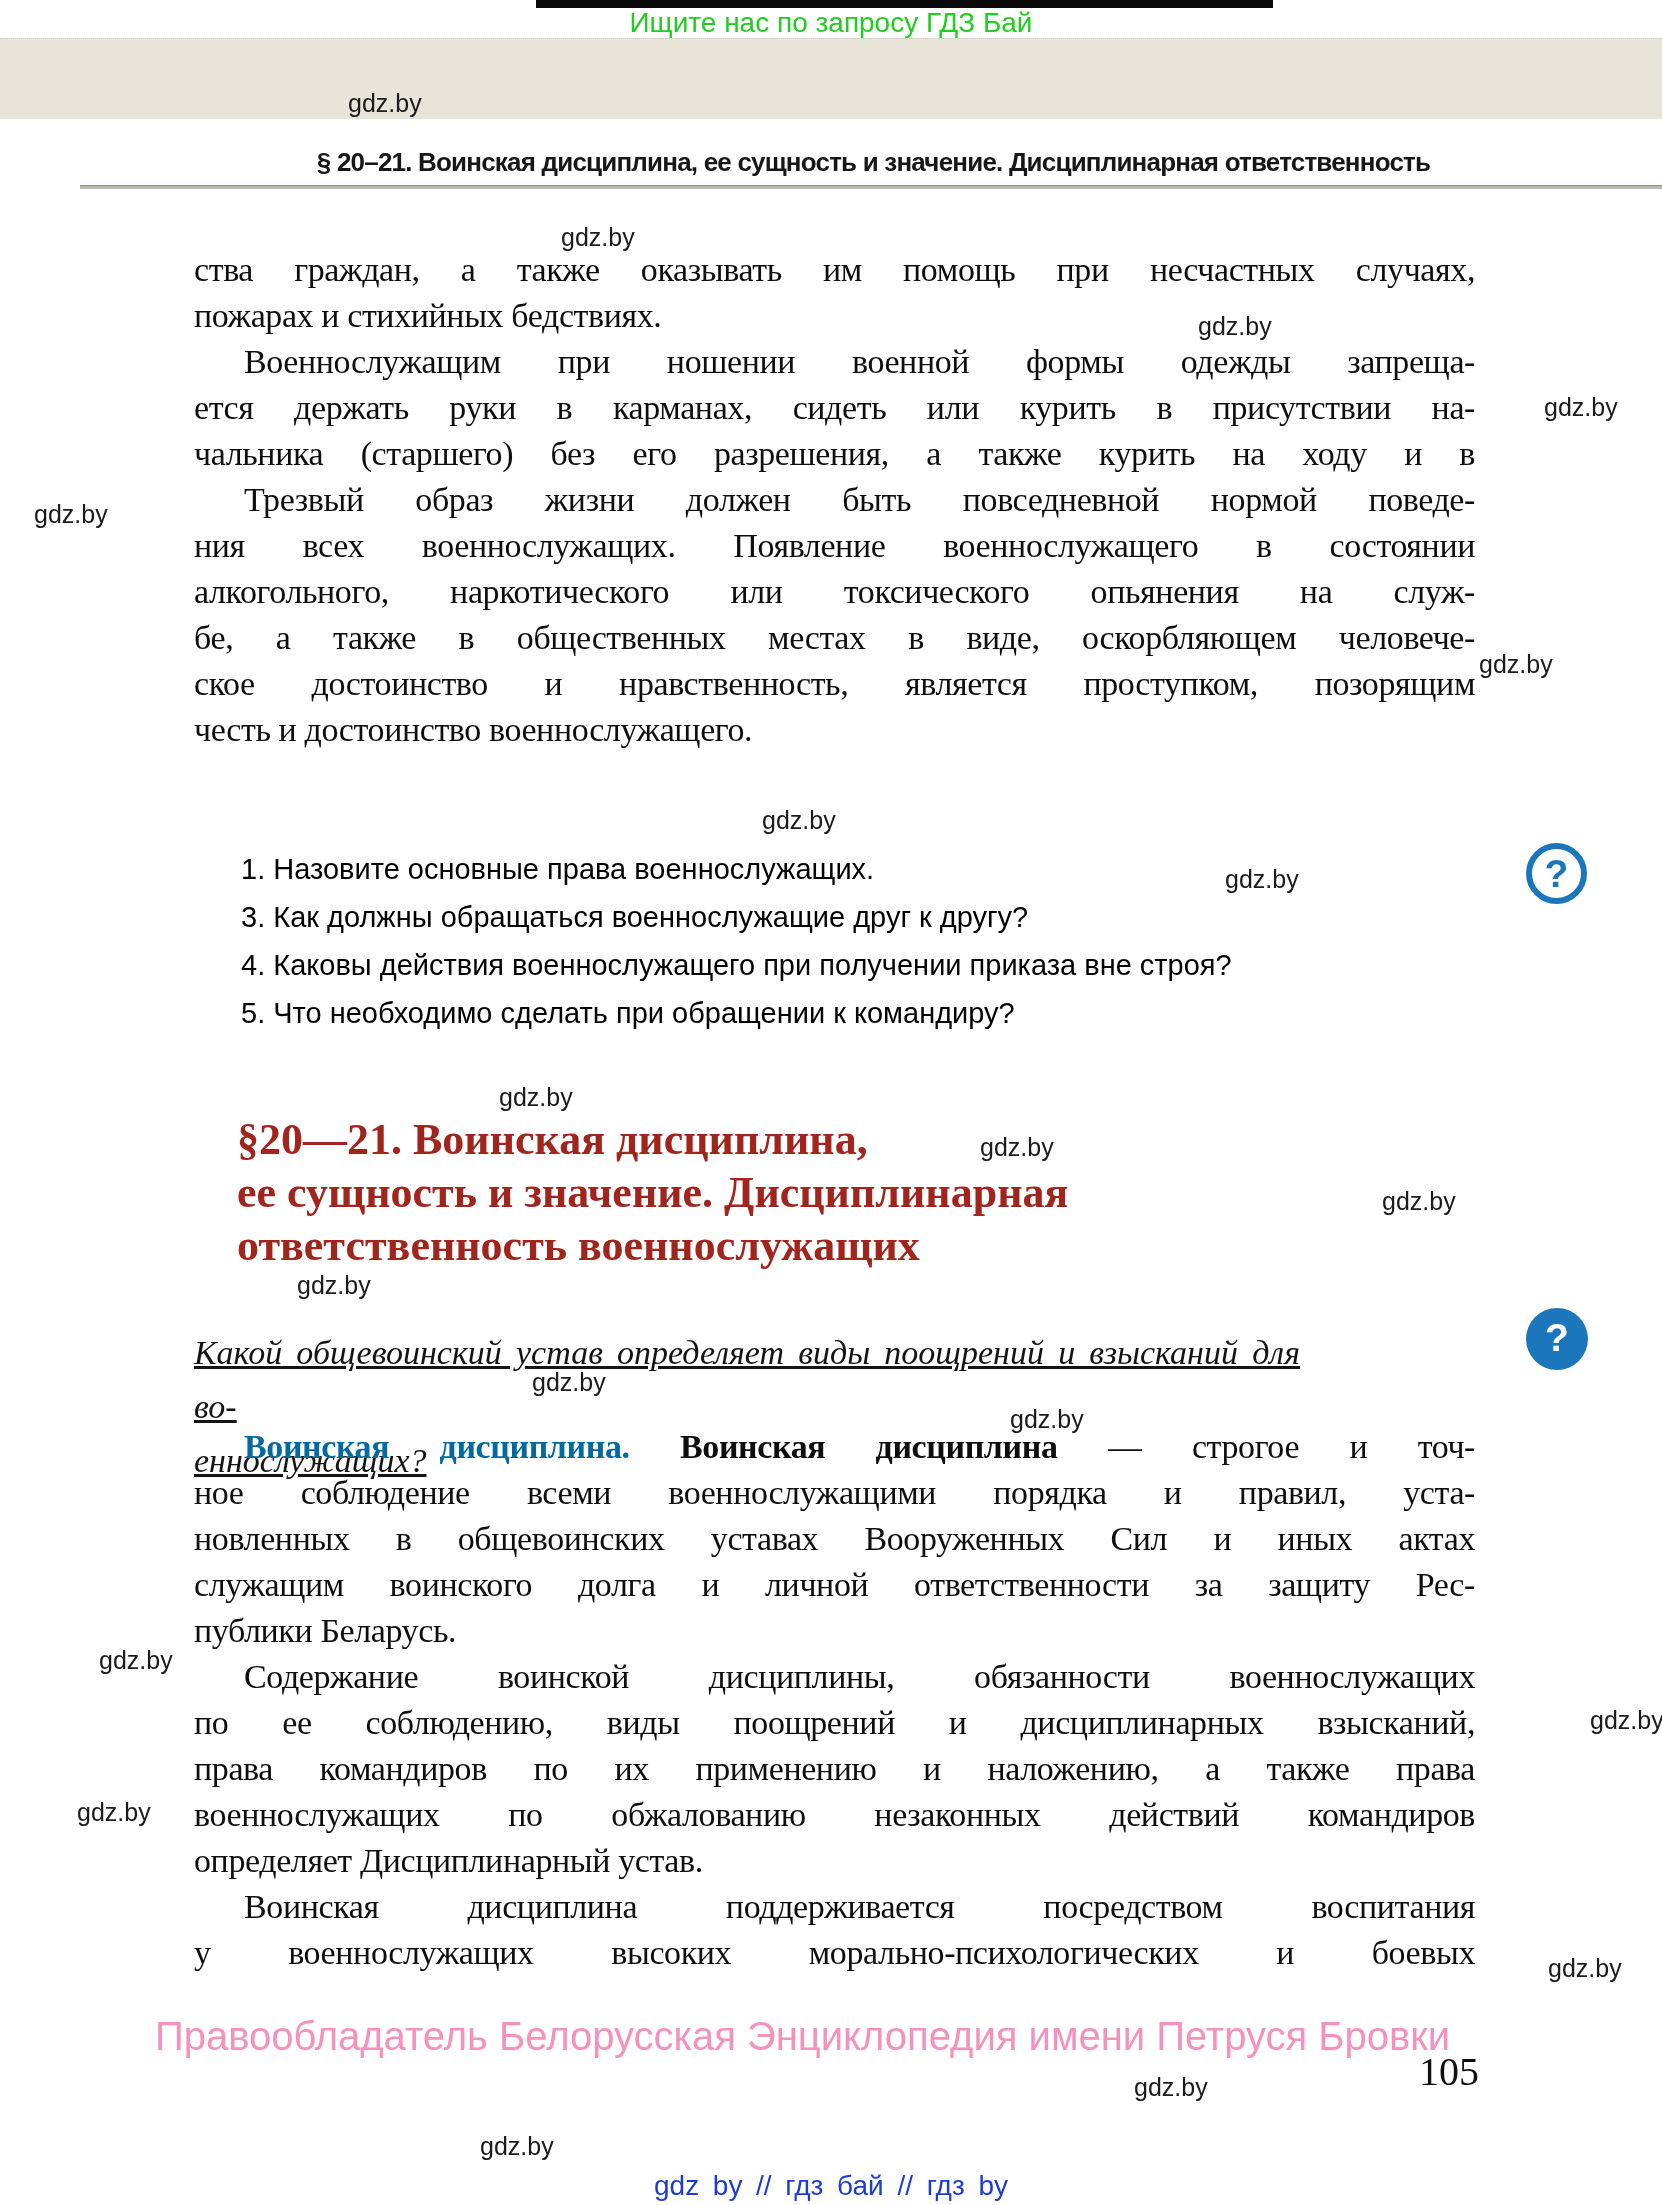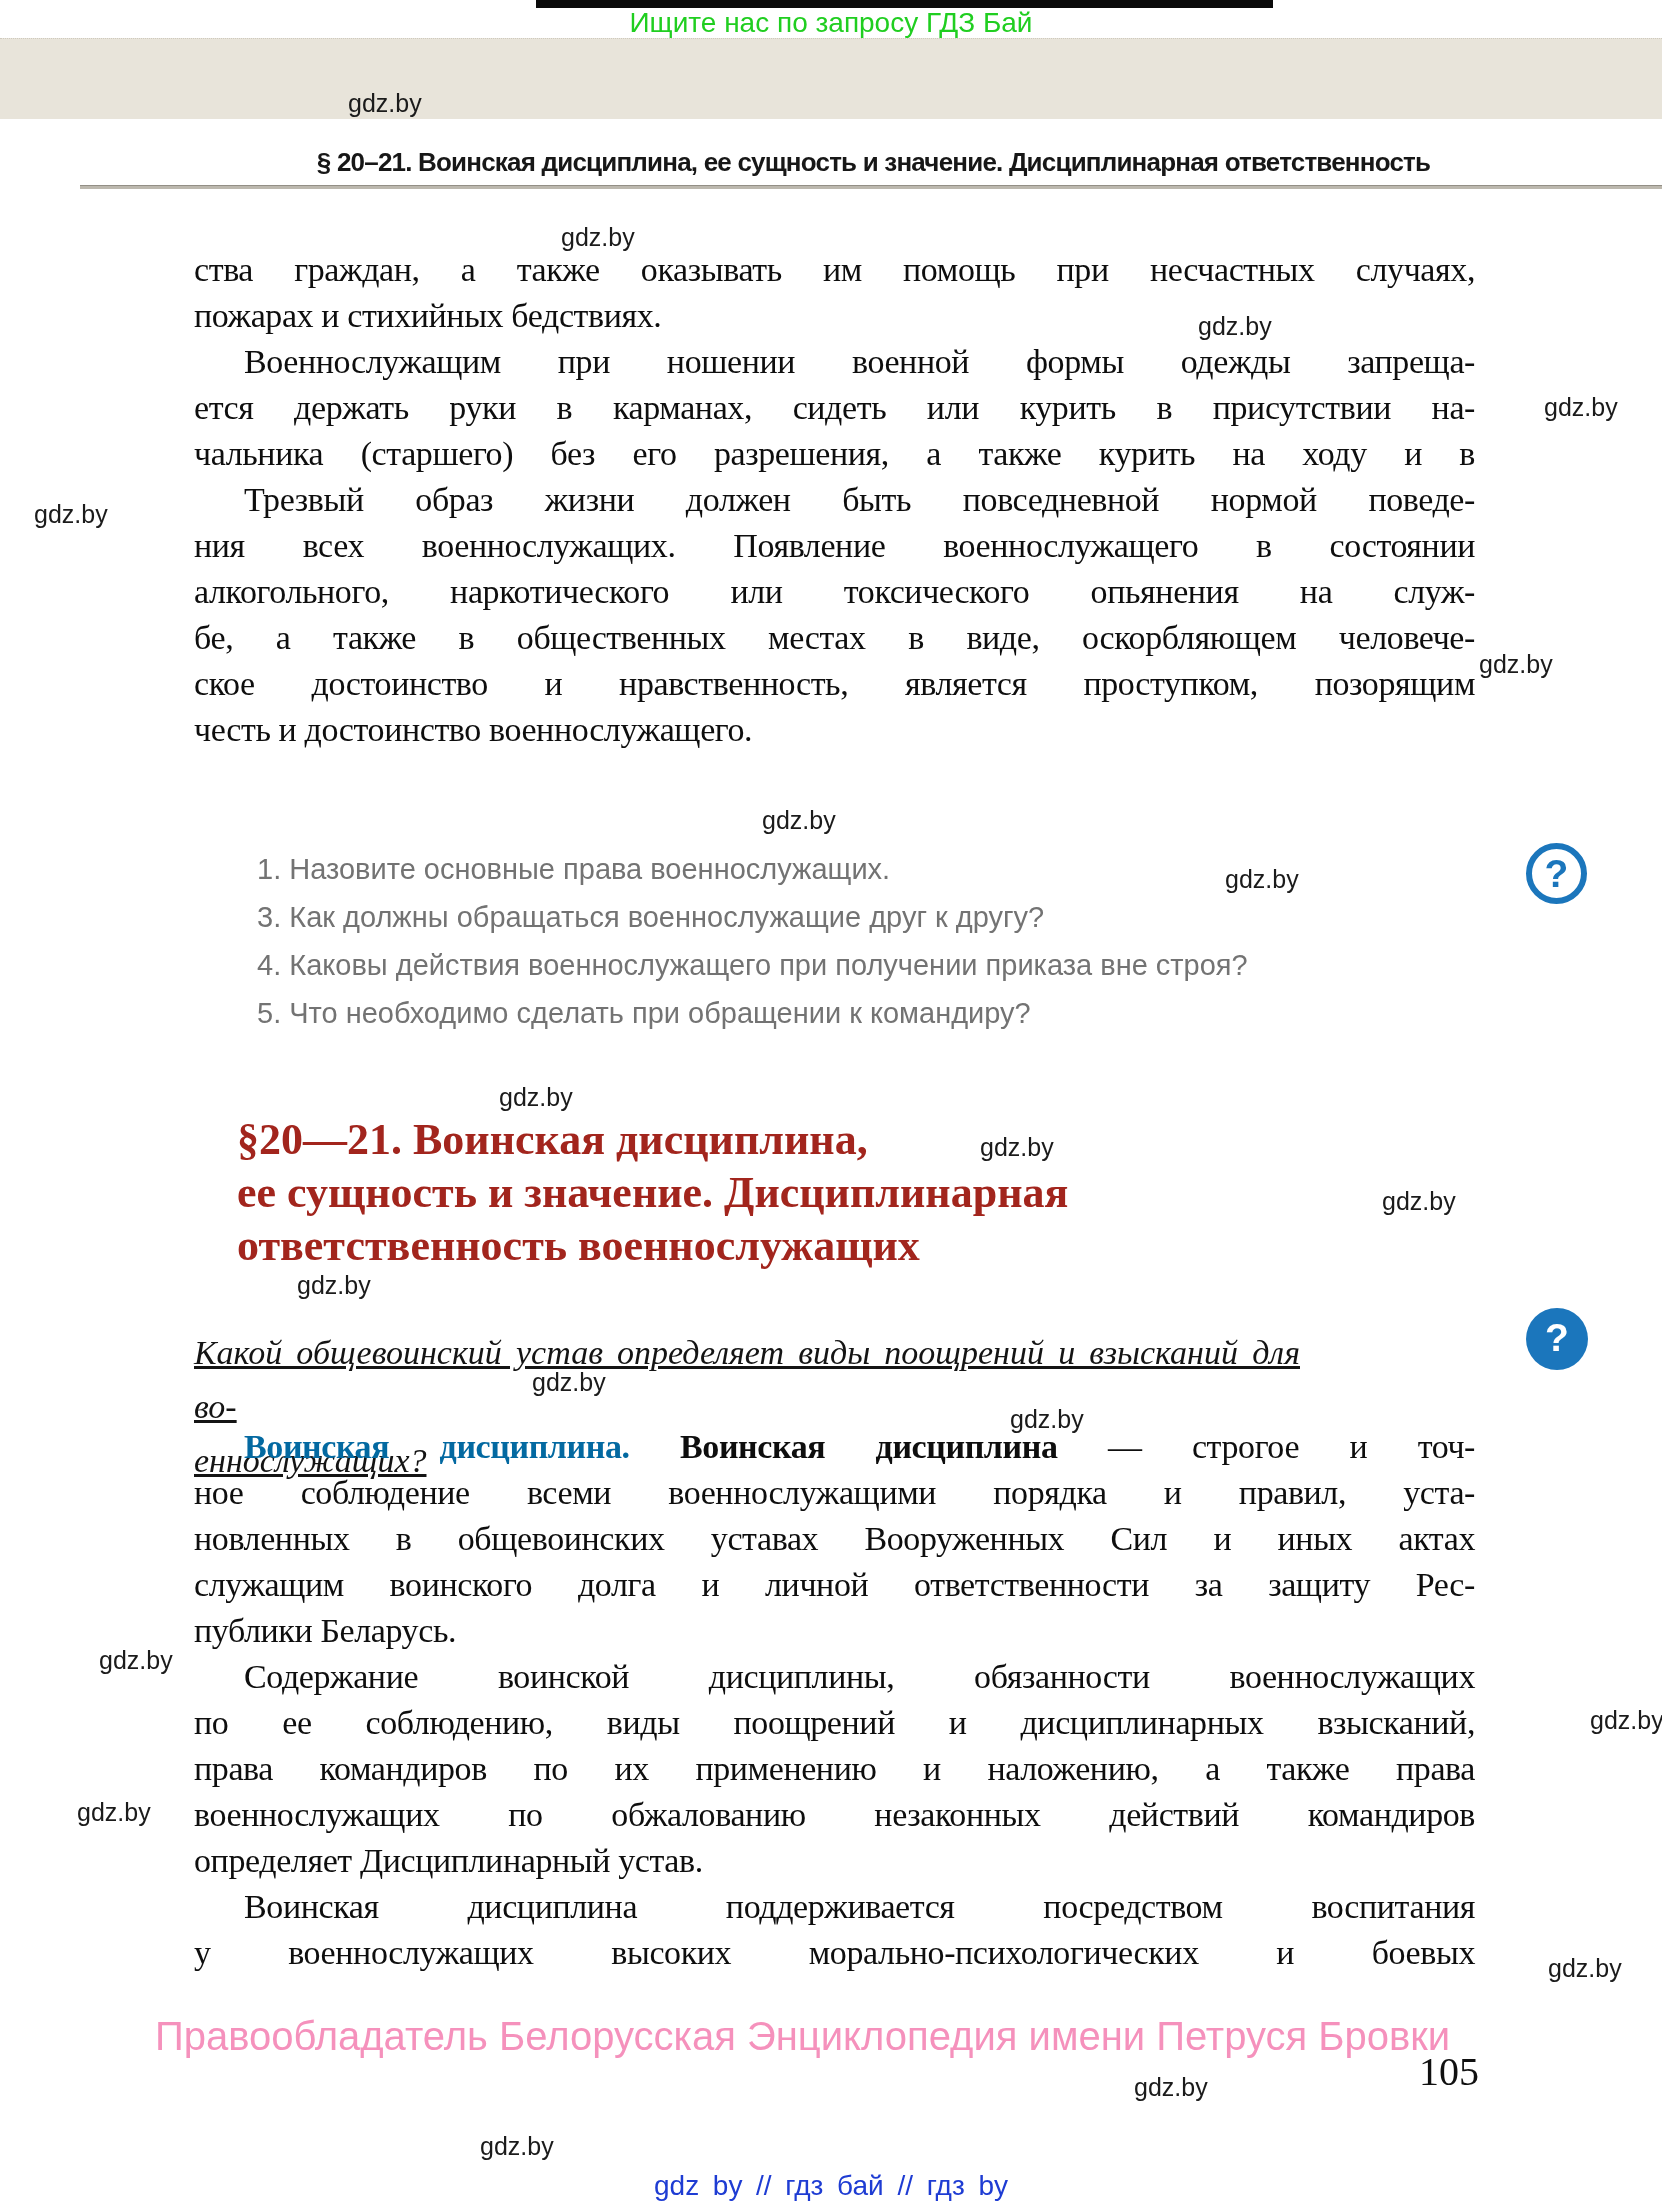--- a/index.html
+++ b/index.html
@@ -39,21 +39,21 @@
     font:34px/46px "Liberation Serif", serif; letter-spacing:-0.4px;
   }
   .bline { text-align:justify;margin-left:8px; }
   .bline.just { text-align-last:justify; }
   .bline.ind { text-indent:50px; }
   .lead-red  { color:#0369a1; font-weight:bold; }
   .lead-bold { font-weight:bold; }
 
   #questions {
     left:241px; top:845px; width:1207px;
-    font:29px/48px "Liberation Sans", sans-serif; color:#737373;margin-left:16px;
+    font:29px/48px "Liberation Sans", sans-serif; color:#000000;
   }
   .q-item { white-space:nowrap; }
 
   #section-heading {
     left:237px; top:1113px; width:1190px;
     font:bold 44px/53px "Liberation Serif", serif; color:#a2251d;
   }
 
   #lead-question {
     left:186px; top:1326px; width:1114px;

